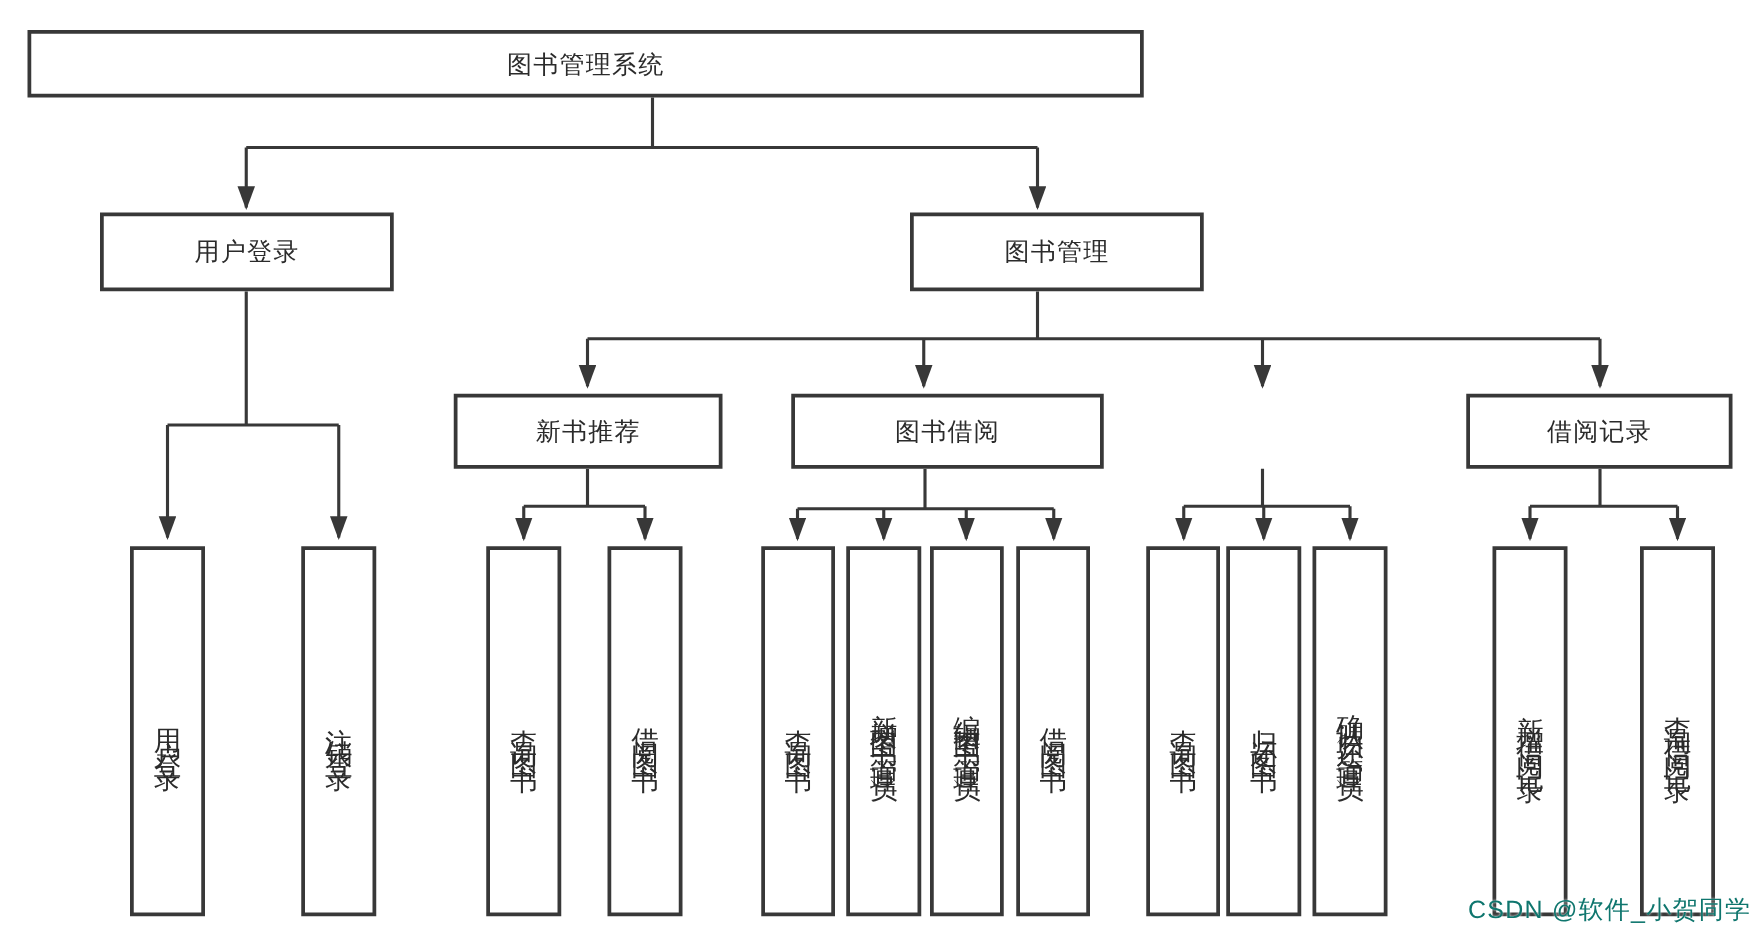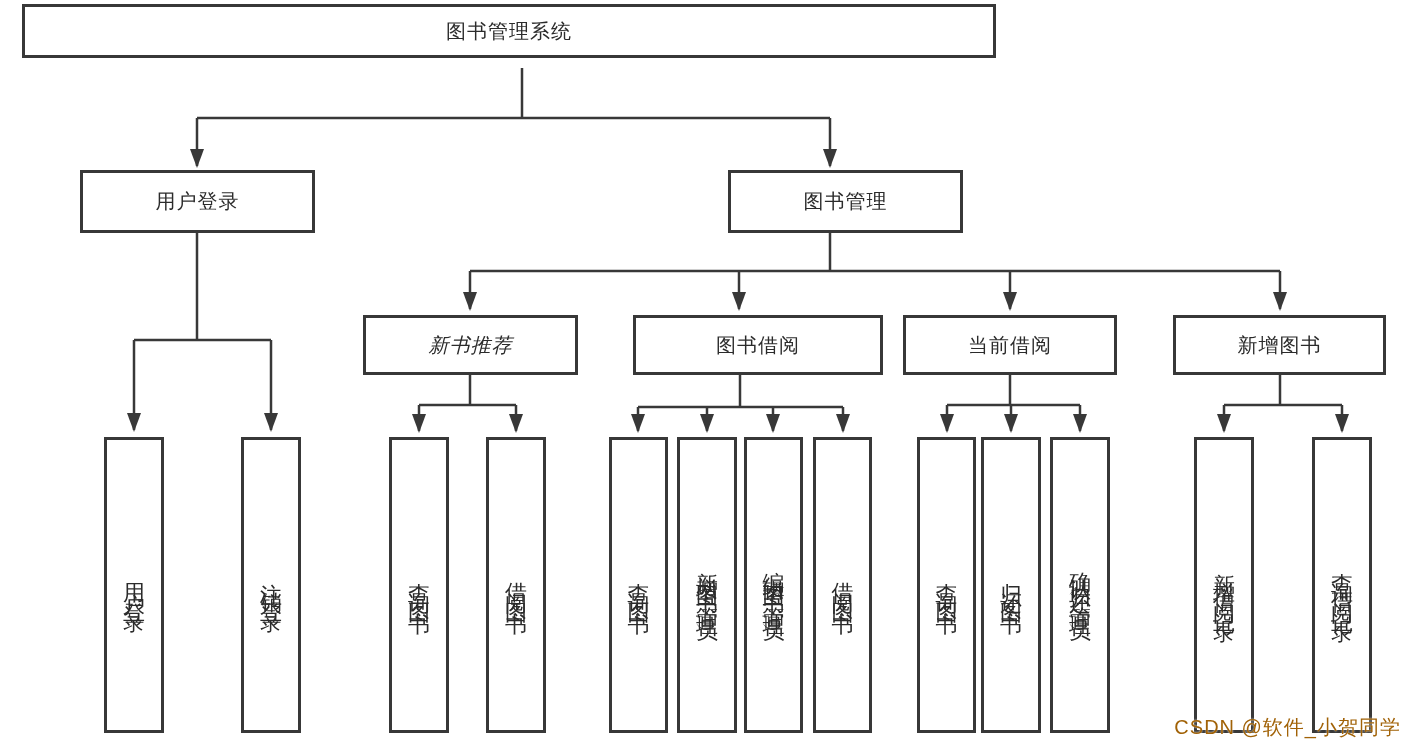--- a/index.html
+++ b/index.html
@@ -25,26 +25,26 @@
     display: flex;
     align-items: center;
     justify-content: center;
   }
   .h-label {
     font-size: 20px;
     letter-spacing: 1px;
     color: #2b2b2b;
     white-space: nowrap;
   }
-  .root-box   { left: 22px;  top: 4px;  width: 974px; height: 54px; }
+  .root-box   { left: 22px;  top: 24px;  width: 893px; height: 54px; }
   .lvl2       { top: 170px; height: 63px; }
   .b-user-login { left: 80px;  width: 235px; }
   .b-book-mgmt  { left: 712px; width: 235px; margin-left: 16px; }
   .lvl3       { top: 315px; height: 60px; }
-  .b-new-books      { left: 363px;  width: 215px; font-style: italic; }
+  .b-new-books      { left: 363px;  width: 215px; }
   .b-book-borrow    { left: 633px;  width: 250px; }
   .b-current-borrow { left: 903px;  width: 214px; }
   .b-borrow-records { left: 1173px; width: 213px; }
   .leaf { top: 437px; height: 296px; }
   .vtext {
     writing-mode: vertical-rl;
     text-orientation: mixed;
     font-size: 22px;
     line-height: 1;
     letter-spacing: 10px;
@@ -63,21 +63,21 @@
   .leaf-d1 { left: 917px;  width: 59px; }
   .leaf-d2 { left: 981px;  width: 60px; }
   .leaf-d3 { left: 1050px; width: 60px; }
   .leaf-e1 { left: 1194px; width: 60px; }
   .leaf-e2 { left: 1312px; width: 60px; }
   .watermark {
     position: absolute;
     right: 4px;
     top: 714px;
     font-size: 20px;
-    color: #a16207;
+    color: #0f766e;
     text-shadow: 0 0 2px #ffffff;
     letter-spacing: 1px;
     white-space: nowrap;
   }
 </style>
 </head>
 <body>
 
 <div class="canvas">
 
@@ -146,25 +146,22 @@
   <div class="box lvl2 b-book-mgmt">
     <span class="h-label">图书管理</span>
   </div>
 
   <div class="box lvl3 b-new-books">
     <span class="h-label">新书推荐</span>
   </div>
   <div class="box lvl3 b-book-borrow">
     <span class="h-label">图书借阅</span>
   </div>
-  <div class="box lvl3 b-current-borrow">
-    <span class="h-label">当前借阅</span>
-  </div>
   <div class="box lvl3 b-borrow-records">
-    <span class="h-label">新增图书</span>
+    <span class="h-label">借阅记录</span>
   </div>
 
   <div class="box leaf leaf-a1">
     <span class="vtext">用户登录</span>
   </div>
   <div class="box leaf leaf-a2">
     <span class="vtext">注销登录</span>
   </div>
 
   <div class="box leaf leaf-b1">

